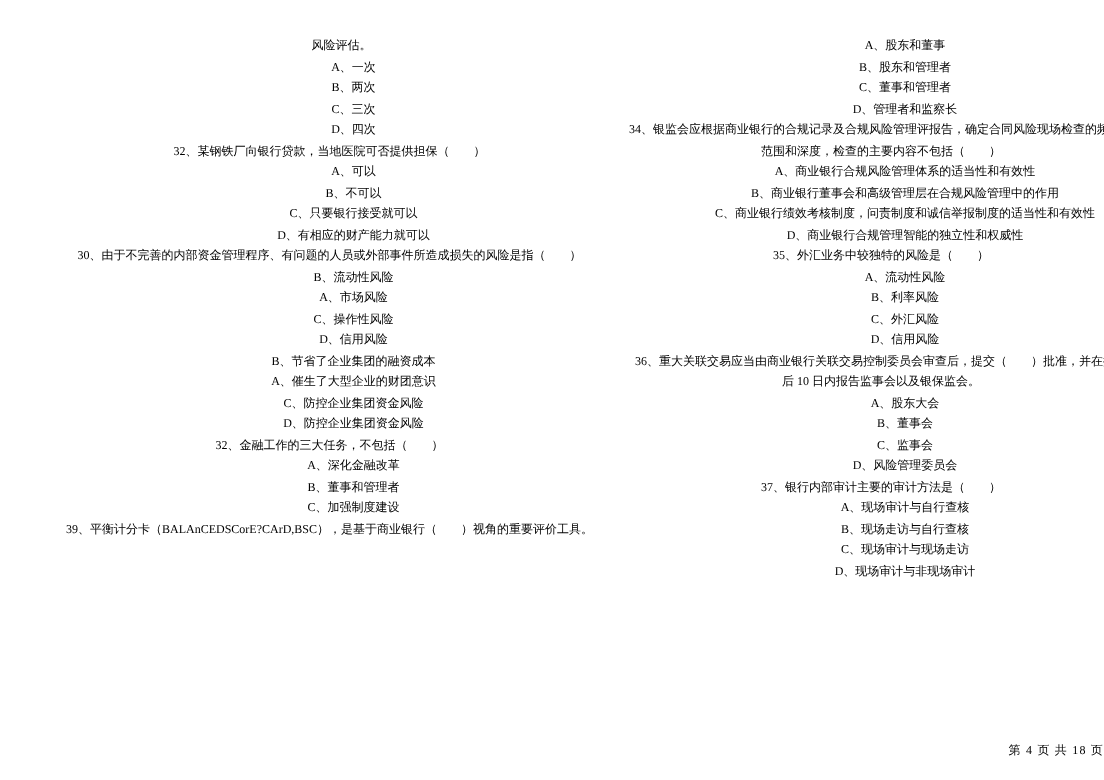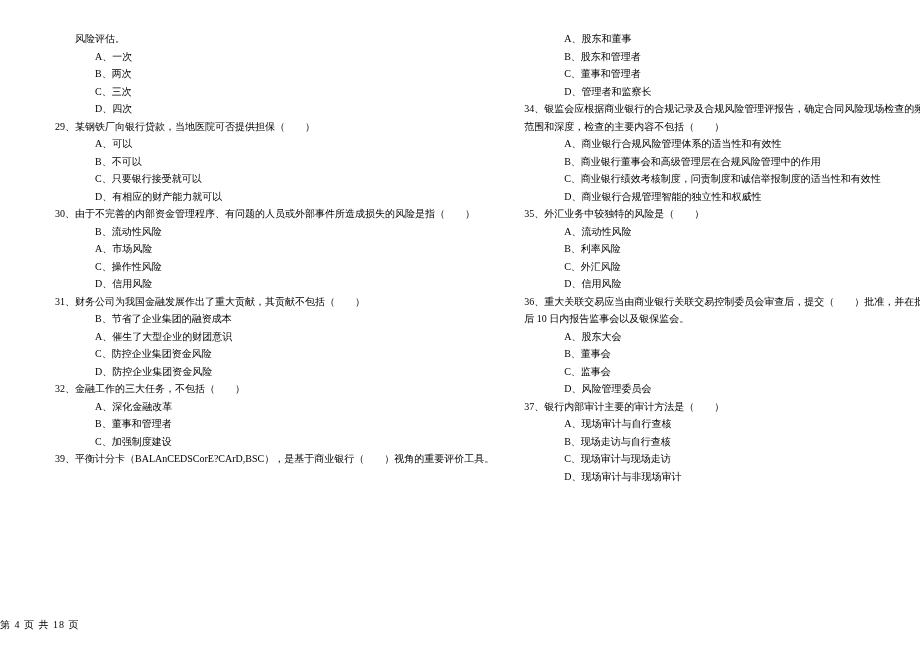--- a/index.html
+++ b/index.html
@@ -14,20 +14,21 @@
       font-family: "SimSun", "宋体", serif;
       font-size: 10px;
       color: #000000;
       position: relative;
       padding: 30px 55px 40px 55px;
     }
     .page-content {
       display: flex;
       gap: 30px;
       height: 565px;
+      text-align: center;
     }
     .column {
       flex: 1;
       display: flex;
       flex-direction: column;
     }
     .line {
       line-height: 17.5px;
       white-space: nowrap;
     }
@@ -38,49 +39,48 @@
       padding-left: 40px;
     }
     .question-start {
       padding-left: 0px;
     }
     .page-footer {
       position: absolute;
       bottom: 18px;
       left: 0;
       right: 0;
-      text-align: left;
+      text-align: right;
       font-size: 10px;
       letter-spacing: 1px;
     }
   </style>
 </head>
 <body>
 
 <div class="page-content">
   <div class="column">
     <div class="line indent-1">风险评估。</div>
     <div class="line indent-2">A、一次</div>
     <div class="line indent-2">B、两次</div>
     <div class="line indent-2">C、三次</div>
     <div class="line indent-2">D、四次</div>
 
-    <div class="line question-start">29、某钢铁厂向银行贷款，当地医院可否提供担保（　　）</div>
+    <div class="line question-start">32、某钢铁厂向银行贷款，当地医院可否提供担保（　　）</div>
     <div class="line indent-2">A、可以</div>
     <div class="line indent-2">B、不可以</div>
     <div class="line indent-2">C、只要银行接受就可以</div>
     <div class="line indent-2">D、有相应的财产能力就可以</div>
 
     <div class="line question-start">30、由于不完善的内部资金管理程序、有问题的人员或外部事件所造成损失的风险是指（　　）</div>
     <div class="line indent-2">B、流动性风险</div>
     <div class="line indent-2">A、市场风险</div>
     <div class="line indent-2">C、操作性风险</div>
     <div class="line indent-2">D、信用风险</div>
 
-    <div class="line question-start">31、财务公司为我国金融发展作出了重大贡献，其贡献不包括（　　）</div>
     <div class="line indent-2">B、节省了企业集团的融资成本</div>
     <div class="line indent-2">A、催生了大型企业的财团意识</div>
     <div class="line indent-2">C、防控企业集团资金风险</div>
     <div class="line indent-2">D、防控企业集团资金风险</div>
 
     <div class="line question-start">32、金融工作的三大任务，不包括（　　）</div>
     <div class="line indent-2">A、深化金融改革</div>
     <div class="line indent-2">B、董事和管理者</div>
     <div class="line indent-2">C、加强制度建设</div>
 

